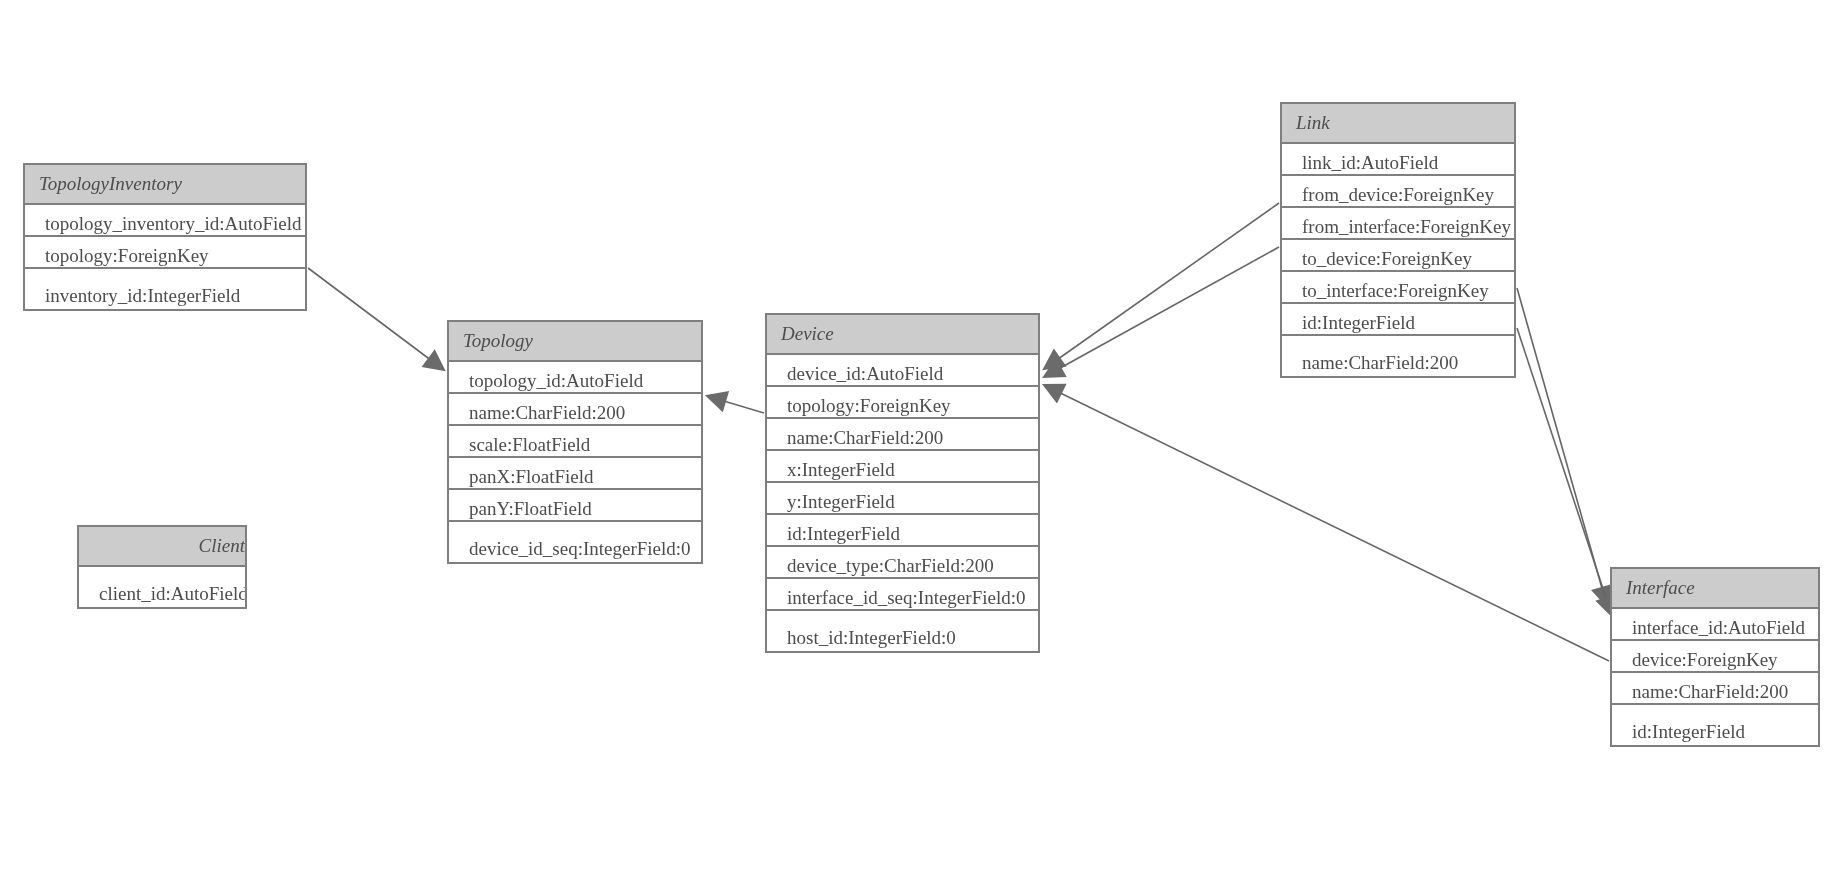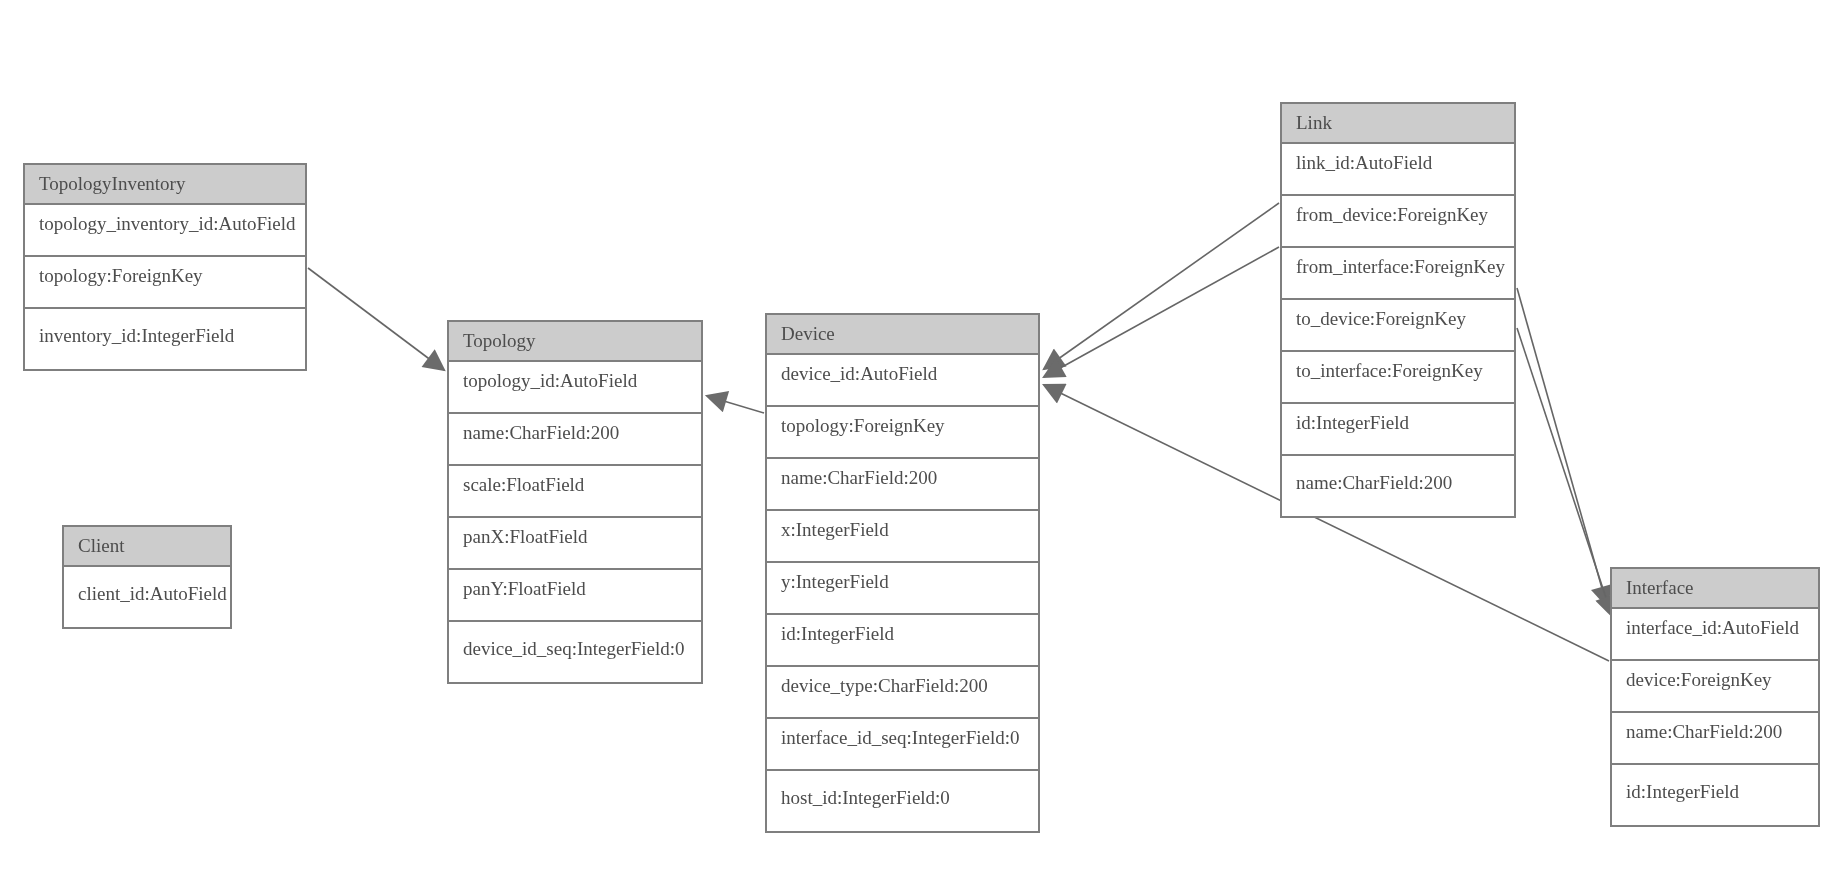--- a/index.html
+++ b/index.html
@@ -36,26 +36,27 @@
     box-sizing: border-box;
     height: 40px;
     line-height: 38px;
     padding-left: 14px;
     background: var(--header-fill, #cccccc);
     border-bottom: 2px solid var(--border, #7f7f7f);
     color: var(--text, #4d4d4d);
     font-size: 19px;
     white-space: nowrap;
     overflow: hidden;
+    font-style: italic;
   }
   .entity-row {
     box-sizing: border-box;
-    height: 52px;
+    height: 32px;
     line-height: 37px;
-    padding-left: 14px;
+    padding-left: 20px;
     border-bottom: 2px solid var(--border, #7f7f7f);
     color: var(--text, #4d4d4d);
     font-size: 19px;
     white-space: nowrap;
     overflow: hidden;
     background: var(--row-fill, #ffffff);
   }
   .entity-row:last-child {
     border-bottom: none;
     margin-top: 8px;
@@ -91,21 +92,21 @@
   <div class="entity" style="left:447px; top:320px; width:256px;">
     <div class="entity-header">Topology</div>
     <div class="entity-row">topology_id:AutoField</div>
     <div class="entity-row">name:CharField:200</div>
     <div class="entity-row">scale:FloatField</div>
     <div class="entity-row">panX:FloatField</div>
     <div class="entity-row">panY:FloatField</div>
     <div class="entity-row">device_id_seq:IntegerField:0</div>
   </div>
 
-  <div class="entity" style="left:62px; top:525px; width:170px;">
+  <div class="entity" style="left:77px; top:525px; width:170px;text-align:right;">
     <div class="entity-header">Client</div>
     <div class="entity-row">client_id:AutoField</div>
   </div>
 
   <div class="entity" style="left:765px; top:313px; width:275px;">
     <div class="entity-header">Device</div>
     <div class="entity-row">device_id:AutoField</div>
     <div class="entity-row">topology:ForeignKey</div>
     <div class="entity-row">name:CharField:200</div>
     <div class="entity-row">x:IntegerField</div>

